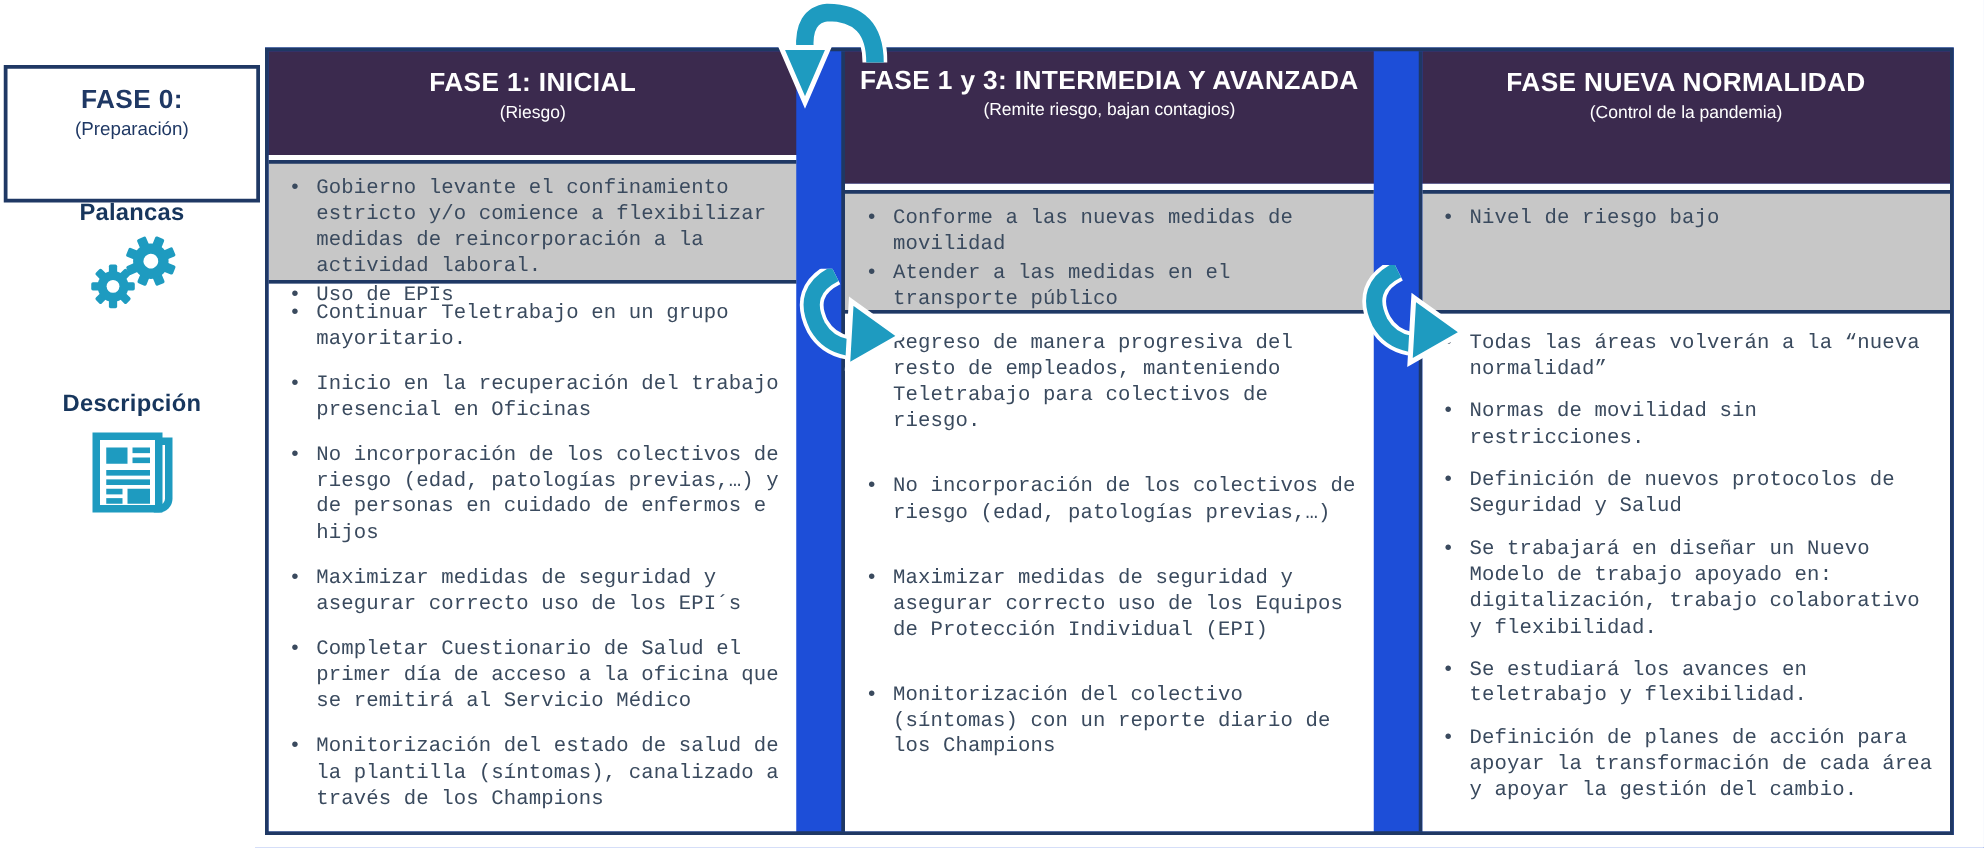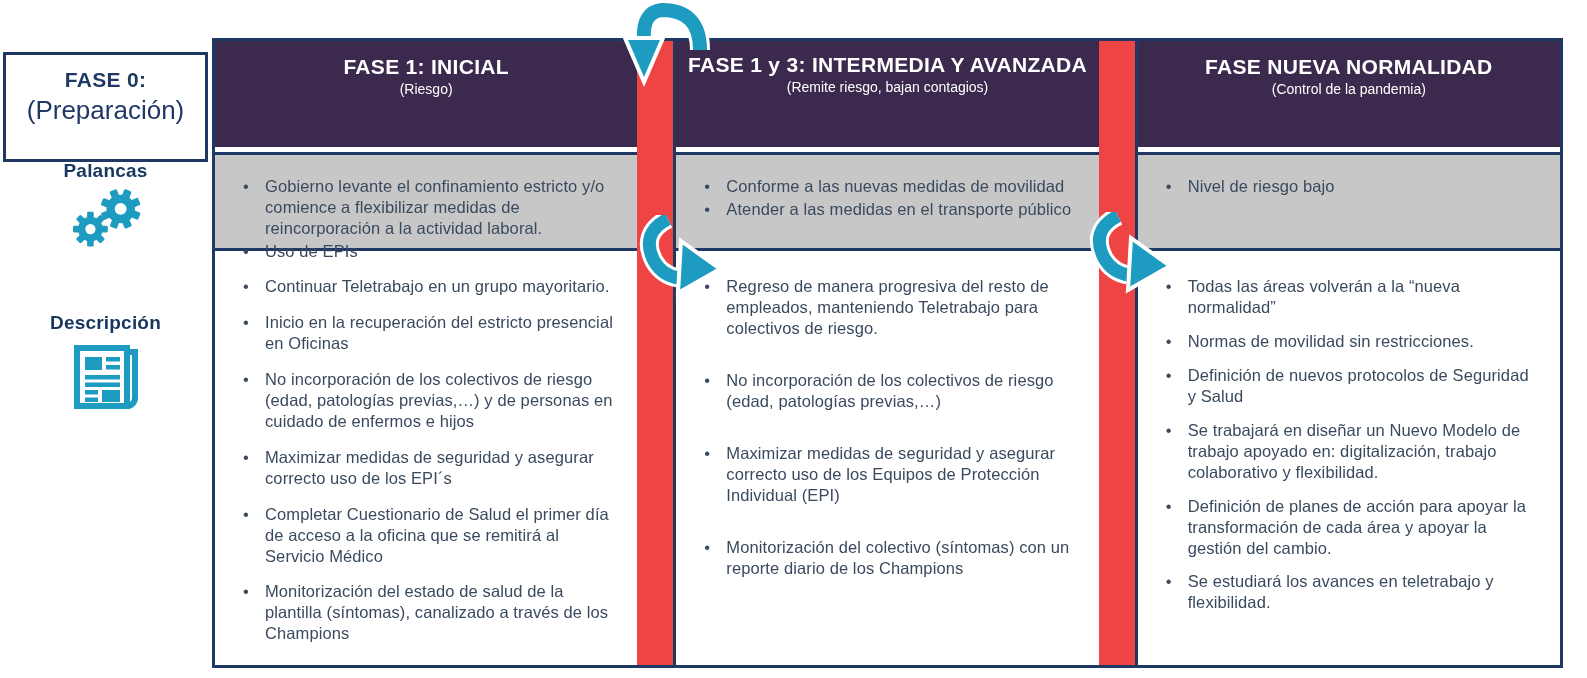--- a/index.html
+++ b/index.html
@@ -4,44 +4,44 @@
 <style>
   html,body{margin:0;padding:0;background:#fff;}
   .canvas{position:relative;width:1587px;height:678px;background:#fff;overflow:hidden;
           font-family:"Liberation Sans", sans-serif;color:#1F3864;}
 
   
   .fase0-cell{position:absolute;left:3px;top:52px;width:205px;height:110px;
               border:3px solid #1F3864;box-sizing:border-box;background:#fff;
               display:flex;flex-direction:column;align-items:center;padding-top:13px;}
   .fase0-title{font-size:21px;font-weight:bold;letter-spacing:.3px;}
-  .fase0-sub{font-size:26px;margin-top:3px;}
+  .fase0-sub{font-size:15px;margin-top:3px;}
   .left-labels{position:absolute;left:0;top:152px;width:211px;text-align:center;}
   .row-label{font-size:19px;font-weight:bold;color:#17365D;letter-spacing:.2px;}
   .lbl-palancas{margin-top:8px;text-align:center;}
   .lbl-descripcion{margin-top:56px;}
   .icon-wrap{margin-top:4px;}
 
   
   .table{position:absolute;left:212px;top:38px;width:1351px;height:630px;
-         border:3px solid #1F3864;box-sizing:border-box;display:flex;background:#ef4444;gap:36px;}
+         border:3px solid #1F3864;box-sizing:border-box;display:flex;background:#1d4ed8;gap:36px;}
   .col{flex:1;display:flex;flex-direction:column;min-width:0;}
   .col + .col{border-left:3px solid #1F3864;}
   .col-header{height:106px;background:#3B2A4E;color:#fff;text-align:center;
               padding:12px 10px 0 10px;box-sizing:border-box;}
   .col-header .t{font-size:21px;font-weight:bold;letter-spacing:.3px;line-height:1.3;}
   .col-header .s{font-size:14px;line-height:1.35;font-weight:normal;}
   .col2 .col-header{padding-top:10px;}
   .gap-row{height:5px;background:#fff;}
   .palancas-cell{height:99px;background:#C7C7C7;border-top:3px solid #1F3864;
                  border-bottom:3px solid #1F3864;box-sizing:border-box;
                  padding:9px 12px 0 4px;}
   .descripcion-cell{flex:1;background:#fff;padding:13px 12px 0 4px;box-sizing:border-box;}
 
-  ul.blist{margin:12px;padding:0;list-style:none;}
+  ul.blist{margin:0;padding:0;list-style:none;font-family:Liberation Mono, monospace;}
   ul.blist li{position:relative;padding-left:34px;font-size:16.5px;color:#3A4A5E;
               line-height:1.27;letter-spacing:.1px;}
   ul.blist li::before{content:"\2022";position:absolute;left:12px;top:0;color:#3A4A5E;}
   ul.gray-list li{margin-bottom:2px;}
   ul.tight li{margin-bottom:15px;}
   ul.wide li{margin-bottom:31px;}
   ul.mid li{margin-bottom:13px;}
 
   
   .arrow{position:absolute;z-index:6;pointer-events:none;}
@@ -124,21 +124,21 @@
       <div class="gap-row"></div>
       <div class="palancas-cell">
         <ul class="blist gray-list">
           <li>Gobierno levante el confinamiento estricto y/o comience a flexibilizar medidas de reincorporación a la actividad laboral.</li>
           <li>Uso de EPIs</li>
         </ul>
       </div>
       <div class="descripcion-cell">
         <ul class="blist tight">
           <li>Continuar Teletrabajo en un grupo mayoritario.</li>
-          <li>Inicio en la recuperación del estricto presencial en Oficinas</li>
+          <li>Inicio en la recuperación del trabajo presencial en Oficinas</li>
           <li>No incorporación de los colectivos de riesgo (edad, patologías previas,…) y de personas en cuidado de enfermos e hijos</li>
           <li>Maximizar medidas de seguridad y asegurar correcto uso de los EPI´s</li>
           <li>Completar Cuestionario de Salud el primer día de acceso a la oficina que se remitirá al Servicio Médico</li>
           <li>Monitorización del estado de salud de la plantilla (síntomas), canalizado a través de los Champions</li>
         </ul>
       </div>
     </div>
 
     <div class="col col2">
       <div class="col-header">
@@ -172,22 +172,22 @@
         <ul class="blist gray-list">
           <li>Nivel de riesgo bajo</li>
         </ul>
       </div>
       <div class="descripcion-cell">
         <ul class="blist mid">
           <li>Todas las áreas volverán a la “nueva normalidad”</li>
           <li>Normas de movilidad sin restricciones.</li>
           <li>Definición de nuevos protocolos de Seguridad y Salud</li>
           <li>Se trabajará en diseñar un Nuevo Modelo de trabajo apoyado en: digitalización, trabajo colaborativo y flexibilidad.</li>
+          <li>Se estudiará los avances en teletrabajo y flexibilidad.</li>
           <li>Definición de planes de acción para apoyar la transformación de cada área y apoyar la gestión del cambio.</li>
-          <li>Se estudiará los avances en teletrabajo y flexibilidad.</li>
         </ul>
       </div>
     </div>
 
   </div>
 
   <div class="arrow arrow-top">
     <svg width="106" height="95" viewBox="0 0 106 95">
       <path d="M 96 50 Q 96 10 58 10 Q 38 12 40 40" fill="none" stroke="#fff" stroke-width="20"></path>
       <path d="M 96 50 Q 96 10 58 10 Q 38 12 40 40" fill="none" stroke="#1E9BC0" stroke-width="14"></path>

